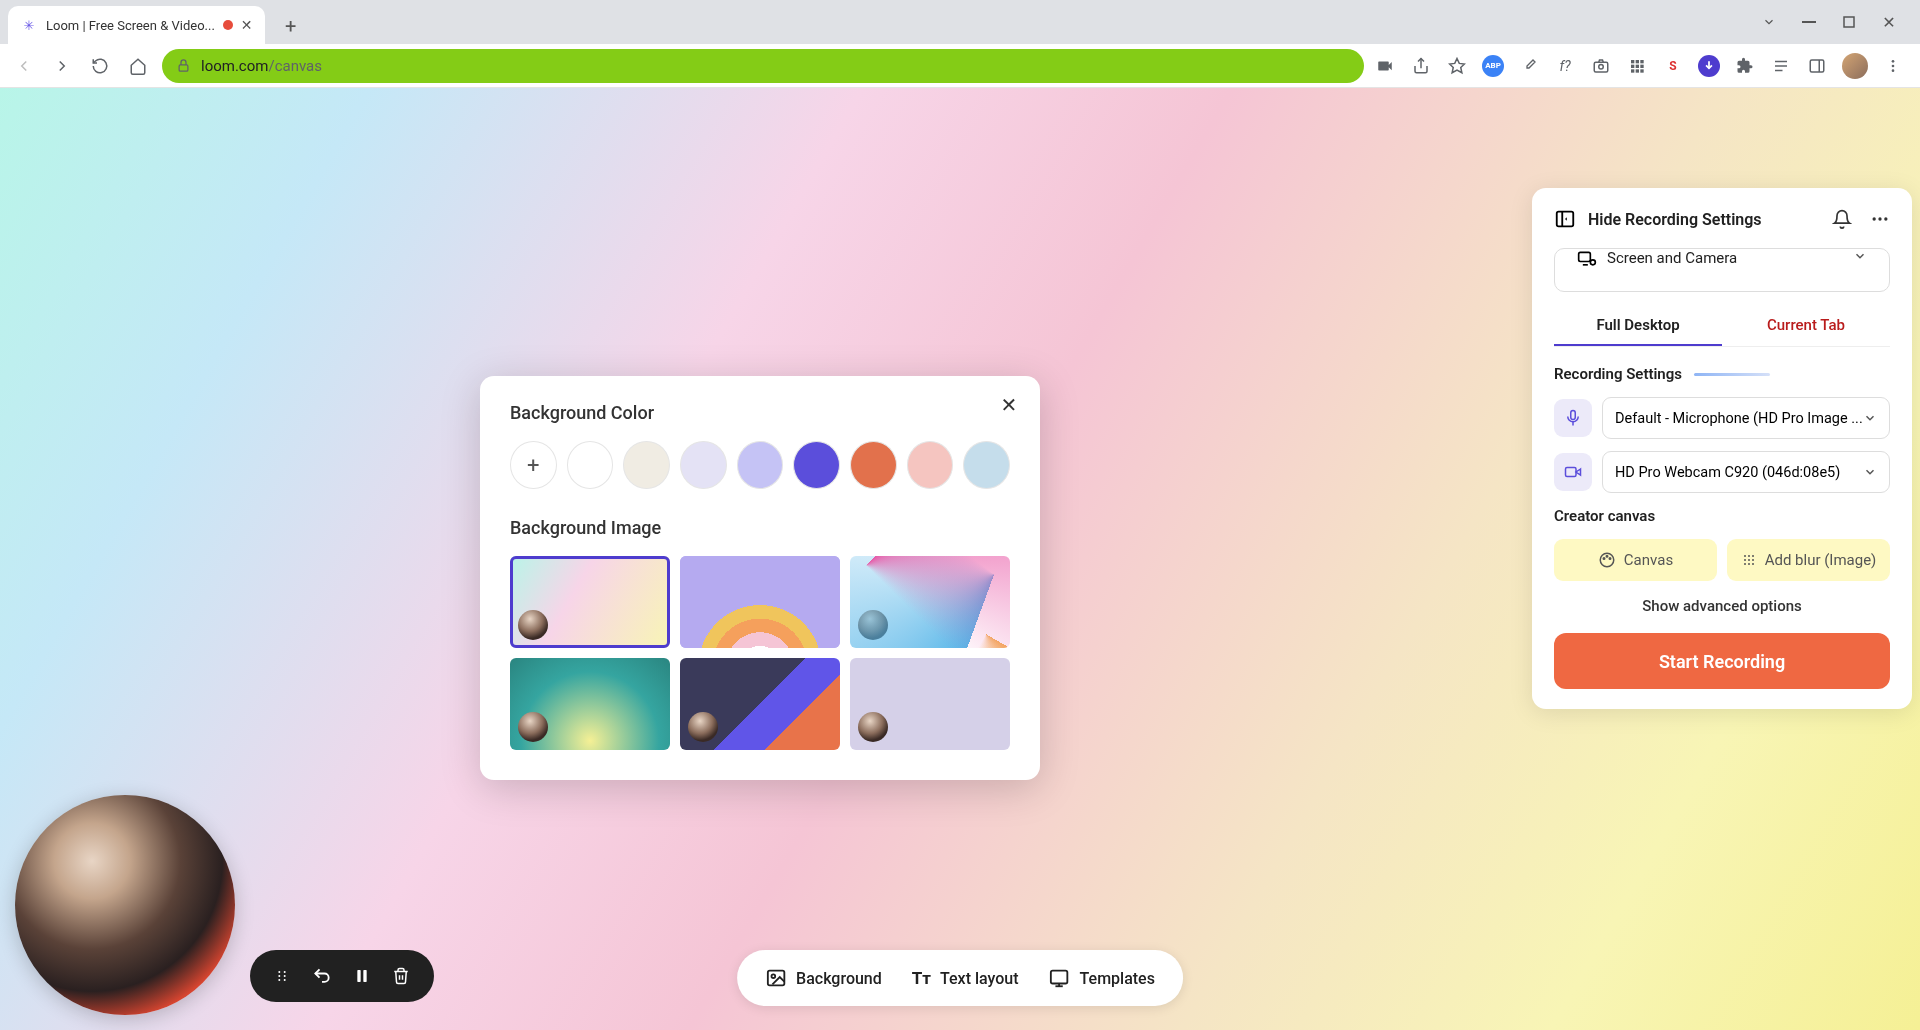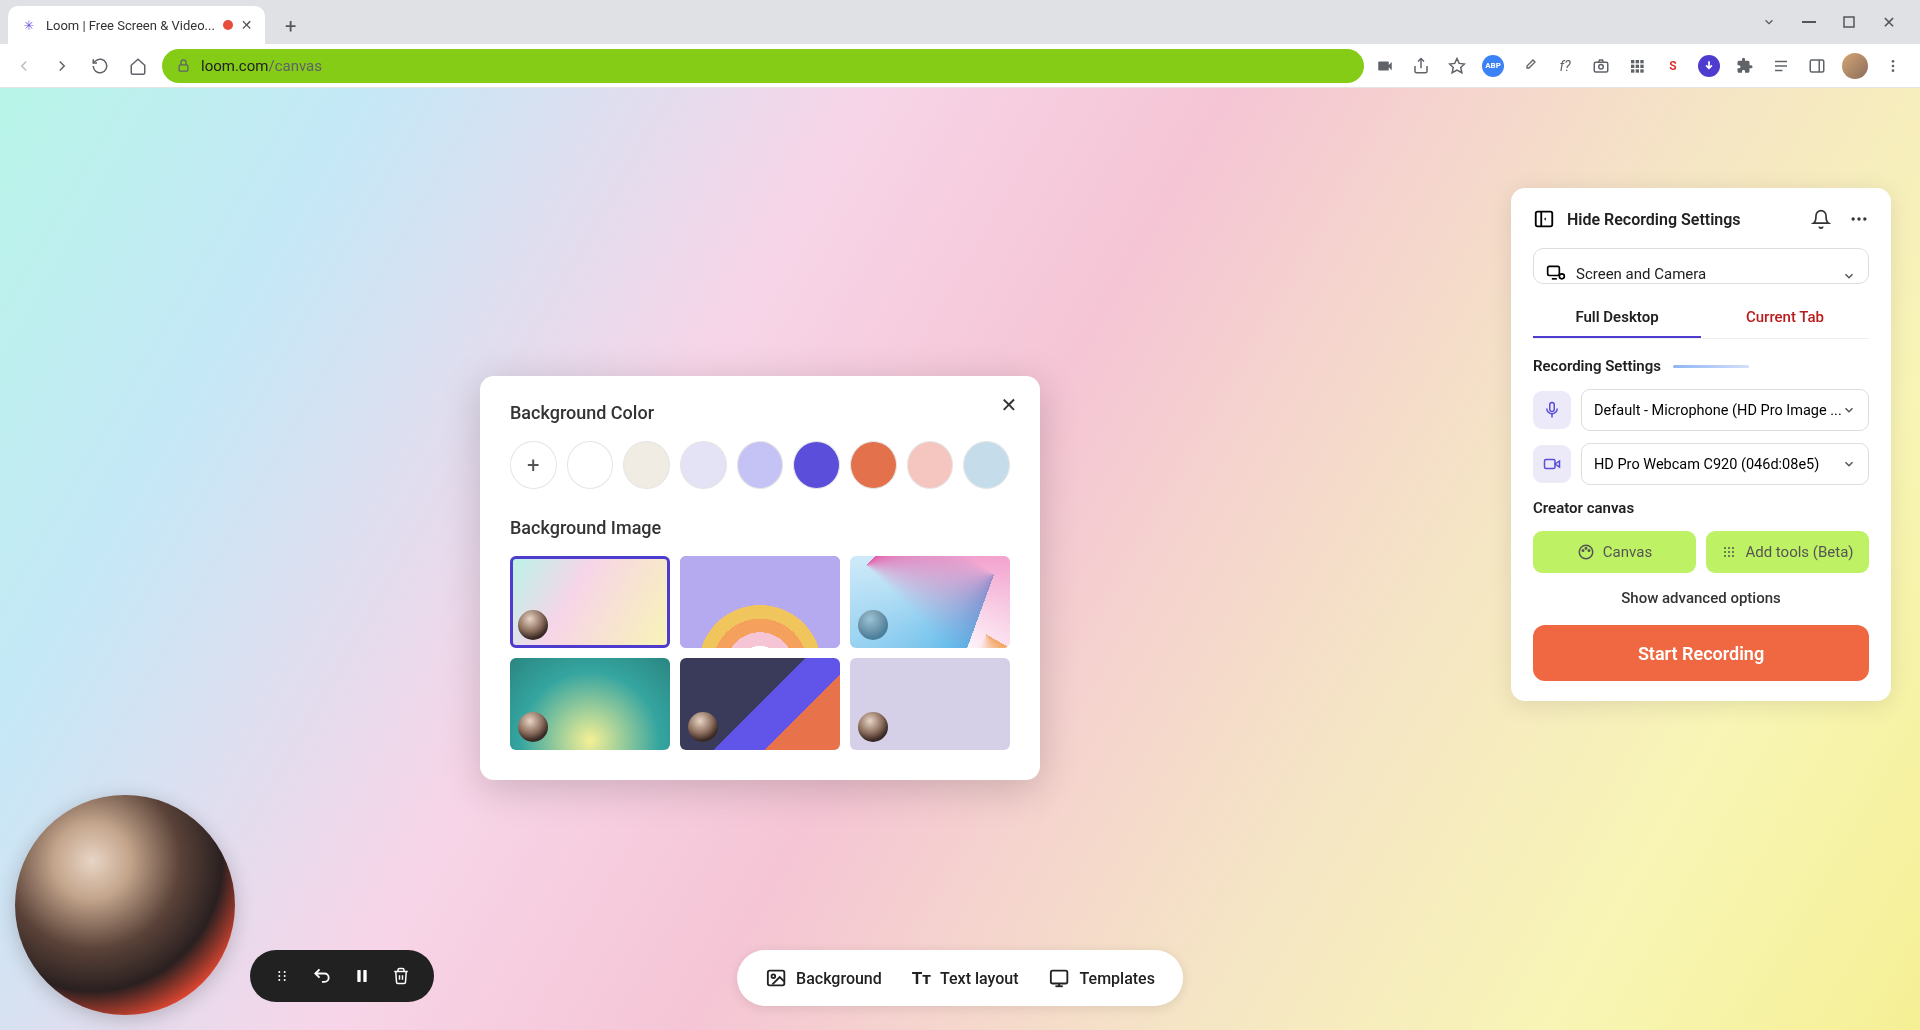--- a/index.html
+++ b/index.html
@@ -57,46 +57,46 @@
 .bg1 { background: linear-gradient(120deg,#b8f5e8,#f7d5e8 40%,#f8f5b5); }
 .bg2 { background: linear-gradient(#b5aaf0,#b5aaf0); position:relative;}
 .bg2::after{content:"";position:absolute;inset:0;background: radial-gradient(circle at 50% 120%, #fff 15%, #f5c5d5 15% 25%, #f5a05c 25% 35%, #f0c55c 35% 45%, #b5aaf0 45%);}
 .bg3 { background: #fff; }
 .bg3::after{content:"";position:absolute;inset:0;background:conic-gradient(from 45deg at 10% 10%,#e855a5,transparent 25%),conic-gradient(from 200deg at 90% 20%,#55b5e8,transparent 30%),conic-gradient(from 120deg at 85% 85%,#f5b555,transparent 25%);}
 .bg4 { background: radial-gradient(circle at 50% 90%, #f5f095, #35a5a0 60%, #2a8580); }
 .bg5 { background: linear-gradient(135deg,#3a3a5a 50%, #6055e8 50% 70%, #e8734a 70%); }
 .bg6 { background: #d5d0e8; }
 
 
-.panel { position: absolute; top: 100px; right: 29px; width: 380px; background: #fff; border-radius: 14px; box-shadow: 0 4px 24px rgba(0,0,0,0.1); padding: 20px 22px; }
+.panel { position: absolute; top: 100px; right: 8px; width: 380px; background: #fff; border-radius: 14px; box-shadow: 0 4px 24px rgba(0,0,0,0.1); padding: 20px 22px; }
 .panel-header { display: flex; align-items: center; gap: 12px; margin-bottom: 18px; }
 .panel-header .ic { display:flex; }
 .panel-title { font-weight: 600; font-size: 16px; color: #212121; }
 .panel-header-right { margin-left: auto; display: flex; gap: 18px; align-items:center; }
 .ph-ic { cursor:pointer; color:#333; }
 
-.select-box { border: 1px solid #ddd; border-radius: 10px; height: 36px; display: flex; align-items: flex-end; padding: 0 12px; gap: 10px; cursor: pointer; margin-bottom: 14px; }
+.select-box { border: 1px solid #ddd; border-radius: 10px; height: 44px; display: flex; align-items: flex-start; padding: 0 22px; gap: 10px; cursor: pointer; margin-bottom: 14px; }
 .select-box .label { font-size: 15px; color: #212121; flex:1; white-space:nowrap; overflow:hidden; text-overflow:ellipsis;}
 .chev { color:#555; }
 
 .tabs { display: flex; border-bottom: 1px solid #eee; margin-bottom: 18px; }
 .tab-btn { flex: 1; text-align: center; padding: 10px 0; font-size: 15px; color: #b91c1c; cursor: pointer; font-weight:500; }
 .tab-btn.active { color: #212121; border-bottom: 2px solid #4e3cce; font-weight: 600; }
 
 .section-label { font-size: 15px; font-weight: 600; color: #212121; margin-bottom: 14px; display:flex; align-items:center; gap:12px;}
 .section-label::after { content:""; flex:0 0 76px; height:3px; background: linear-gradient(90deg,#8fb5f5,#d5e0f8); border-radius:2px; }
 .section-label.plain::after { display:none; }
 
 .dev-row { display: flex; gap: 10px; margin-bottom: 12px; align-items:center;}
 .dev-ic { width: 38px; height: 38px; border-radius: 9px; background: #eceaf9; display: flex; align-items: center; justify-content: center; color: #5b4edb; flex-shrink:0; }
 .dev-select { flex: 1; border: 1px solid #ddd; border-radius: 9px; height: 42px; display: flex; align-items: center; padding: 0 12px; cursor: pointer; }
 .dev-select .label { flex:1; font-size:14.5px; white-space:nowrap; overflow:hidden; text-overflow:ellipsis; }
 
 .tool-row { display: flex; gap: 10px; margin-bottom: 16px; margin-top:8px;}
-.tool-btn { flex: 1; background: #bef264; border-radius: 9px; height: 42px; display: flex; align-items: center; justify-content: center; gap: 8px; font-size: 15px; color: #555; cursor: pointer; }
+.tool-btn { flex: 1; background: #fef9c3; border-radius: 9px; height: 42px; display: flex; align-items: center; justify-content: center; gap: 8px; font-size: 15px; color: #555; cursor: pointer; }
 
 .adv { text-align: center; font-size: 15px; color: #333; cursor: pointer; margin-bottom: 18px; font-weight:500; }
 
 .start-btn { width: 100%; height: 56px; background: #ef6842; color: #fff; border: none; border-radius: 12px; font-size: 18px; font-weight: 600; cursor: pointer; }
 
 svg { display: block; }
 </style>
 </head>
 <body>
 
@@ -442,21 +442,21 @@
             <circle cx="6" cy="6" r="1.5"></circle>
             <circle cx="12" cy="6" r="1.5"></circle>
             <circle cx="18" cy="6" r="1.5"></circle>
             <circle cx="6" cy="12" r="1.5"></circle>
             <circle cx="12" cy="12" r="1.5"></circle>
             <circle cx="18" cy="12" r="1.5"></circle>
             <circle cx="6" cy="18" r="1.5"></circle>
             <circle cx="12" cy="18" r="1.5"></circle>
             <circle cx="18" cy="18" r="1.5"></circle>
           </svg>
-        <span>Add tools (Beta)</span>
+        <span>Add blur (Image)</span>
       </div>
     </div>
 
     <div class="adv">Show advanced options</div>
 
     <button class="start-btn">Start Recording</button>
   </div>
 
 </div>
 

